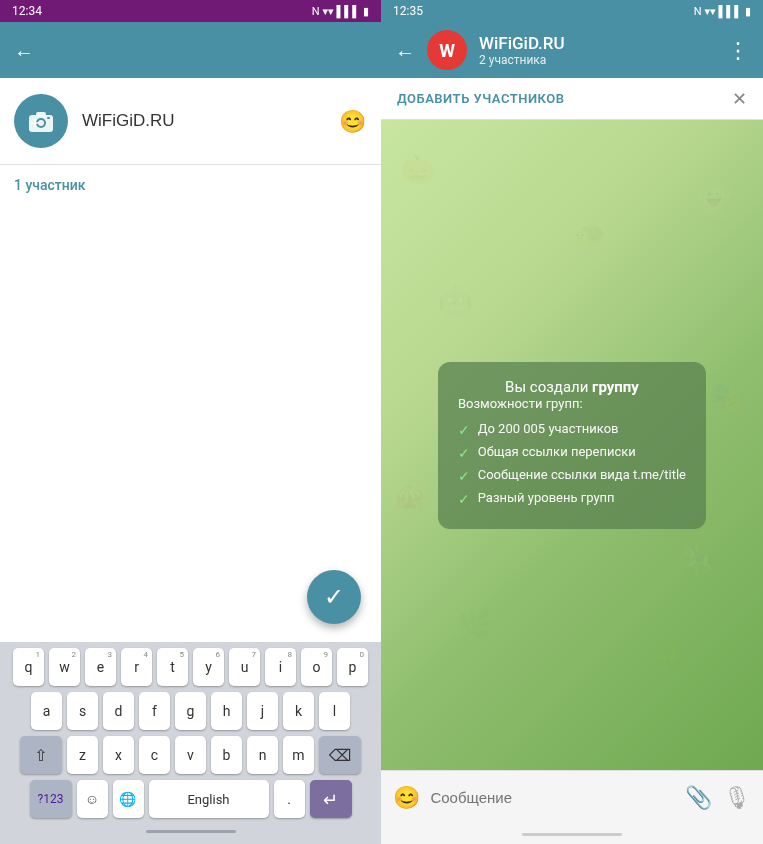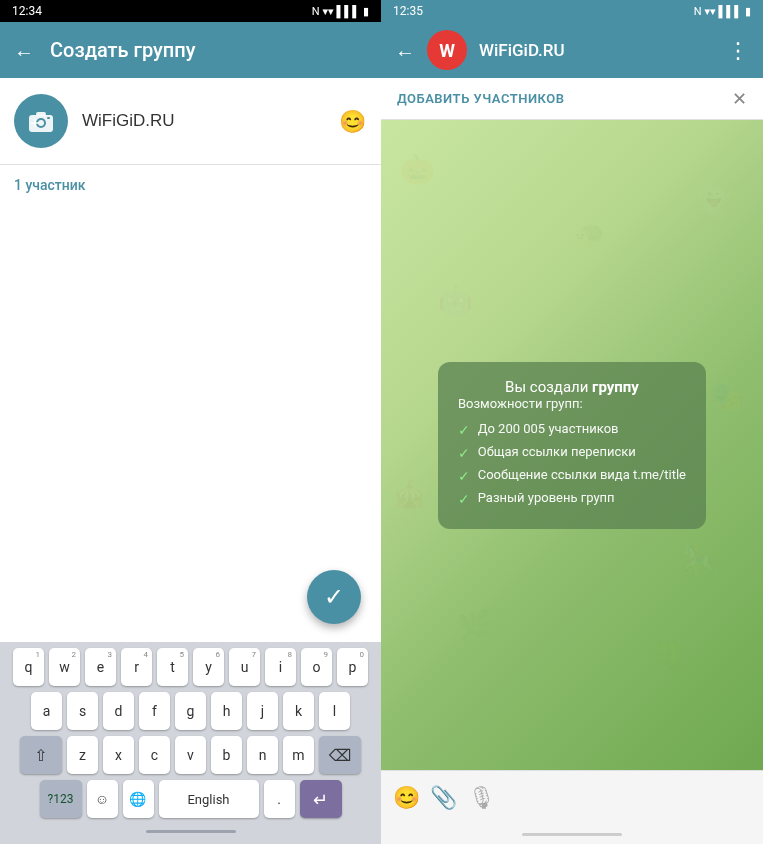--- a/index.html
+++ b/index.html
@@ -16,21 +16,21 @@
     .left-panel {
       width: 381px;
       height: 844px;
       display: flex;
       flex-direction: column;
       background: #fff;
       position: relative;
     }
 
     .left-status-bar {
-      background: #000000;
+      background: #701a75;
       color: white;
       font-size: 12px;
       padding: 4px 12px;
       display: flex;
       justify-content: space-between;
       align-items: center;
       height: 22px;
     }
 
     .left-header {
@@ -205,21 +205,21 @@
       right: 4px;
     }
 
     .key-wide {
       background: #adb5c4;
     }
 
     .key-special {
       background: #adb5c4;
       font-size: 12px;
-      color: #14532d;
+      color: #4c1d95;
     }
 
     .key-enter {
       background: #7c6fa0;
       color: white;
     }
 
     .key-backspace {
       background: #adb5c4;
     }
@@ -445,21 +445,20 @@
     <div class="status-icons">
       <span>Ν</span>
       <span>▾▾</span>
       <span>▌▌▌</span>
       <span>▮</span>
     </div>
   </div>
 
   <div class="left-header">
     <span class="left-header-back">←</span>
-    <span class="left-header-title">Создать группу</span>
   </div>
 
   <div class="group-name-section">
     <div class="camera-circle">
       <svg width="28" height="22" viewBox="0 0 28 22" fill="none">
         <rect x="2" y="5" width="24" height="17" rx="3" fill="white" fill-opacity="0.9"></rect>
         <circle cx="14" cy="13" r="5" fill="#4a90a4"></circle>
         <circle cx="14" cy="13" r="3" fill="white" fill-opacity="0.9"></circle>
         <rect x="9" y="2" width="10" height="4" rx="2" fill="white" fill-opacity="0.9"></rect>
         <rect x="20" y="7" width="3" height="2" rx="1" fill="#4a90a4"></rect>
@@ -588,21 +587,21 @@
     <div class="keyboard-bottom-row">
       <div class="key key-special" style="width:42px;height:38px;font-size:12px;">
         <span>?123</span>
       </div>
       <div class="key" style="width:31px;height:38px;">
         <span>☺</span>
       </div>
       <div class="key" style="width:31px;height:38px;">
         <span>🌐</span>
       </div>
-      <div class="key" style="width:100px;height:38px;font-size:13px;">English</div>
+      <div class="key" style="width:120px;height:38px;font-size:13px;">English</div>
       <div class="key" style="width:31px;height:38px;">
         <span>.</span>
       </div>
       <div class="key key-enter" style="width:42px;height:38px;">
         <span style="font-size:18px;">↵</span>
       </div>
     </div>
 
     <div style="height:18px;display:flex;align-items:center;justify-content:center;margin-top:2px;">
       <div style="width:90px;height:3px;background:#9ca3af;border-radius:2px;"></div>
@@ -623,20 +622,21 @@
     </div>
   </div>
 
   <div class="right-header">
     <span class="right-header-back">←</span>
     <div class="group-avatar">
       <span>W</span>
     </div>
     <div class="right-header-info">
       <span class="group-title">WiFiGiD.RU</span>
+      <span class="group-members">2 участника</span>
     </div>
     <span class="header-menu">⋮</span>
   </div>
 
   <div class="add-members-bar">
     <span class="add-members-text">ДОБАВИТЬ УЧАСТНИКОВ</span>
     <span class="close-icon">✕</span>
   </div>
 
   <div class="chat-background">
@@ -673,20 +673,21 @@
       </div>
       <div class="welcome-feature">
         <span class="check-mark">✓</span>
         <span>Разный уровень групп</span>
       </div>
     </div>
   </div>
 
   <div class="chat-input-bar">
     <span class="emoji-btn">😊</span>
+    <input class="message-input" type="text" placeholder="Сообщение" style="">
     <span class="attach-btn">📎</span>
     <span class="mic-btn">🎙</span>
   </div>
 
   <div style="height:20px;display:flex;align-items:center;justify-content:center;background:#f5f5f5;">
     <div style="width:100px;height:3px;background:#ccc;border-radius:2px;"></div>
   </div>
 
 </div>
 

